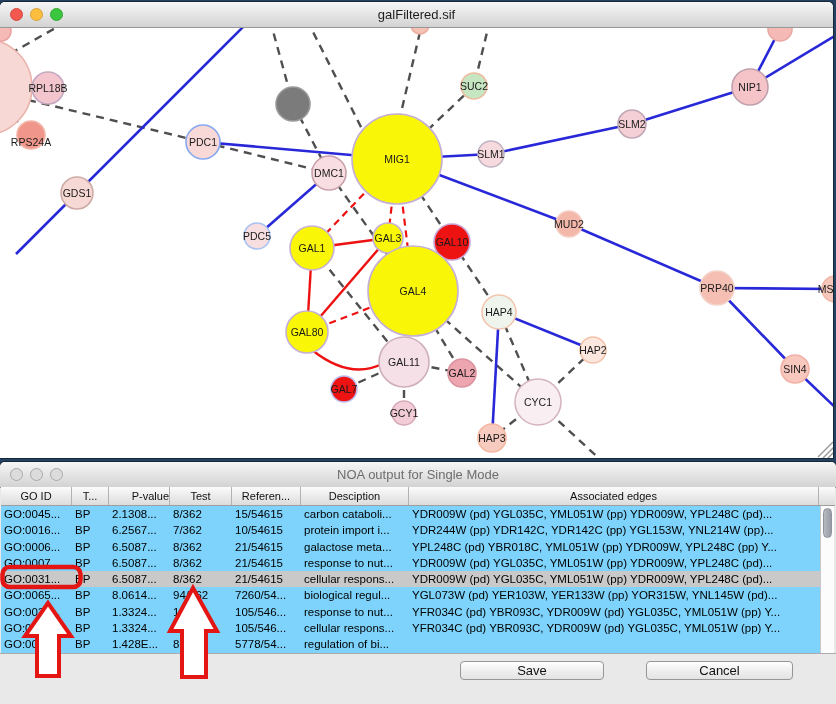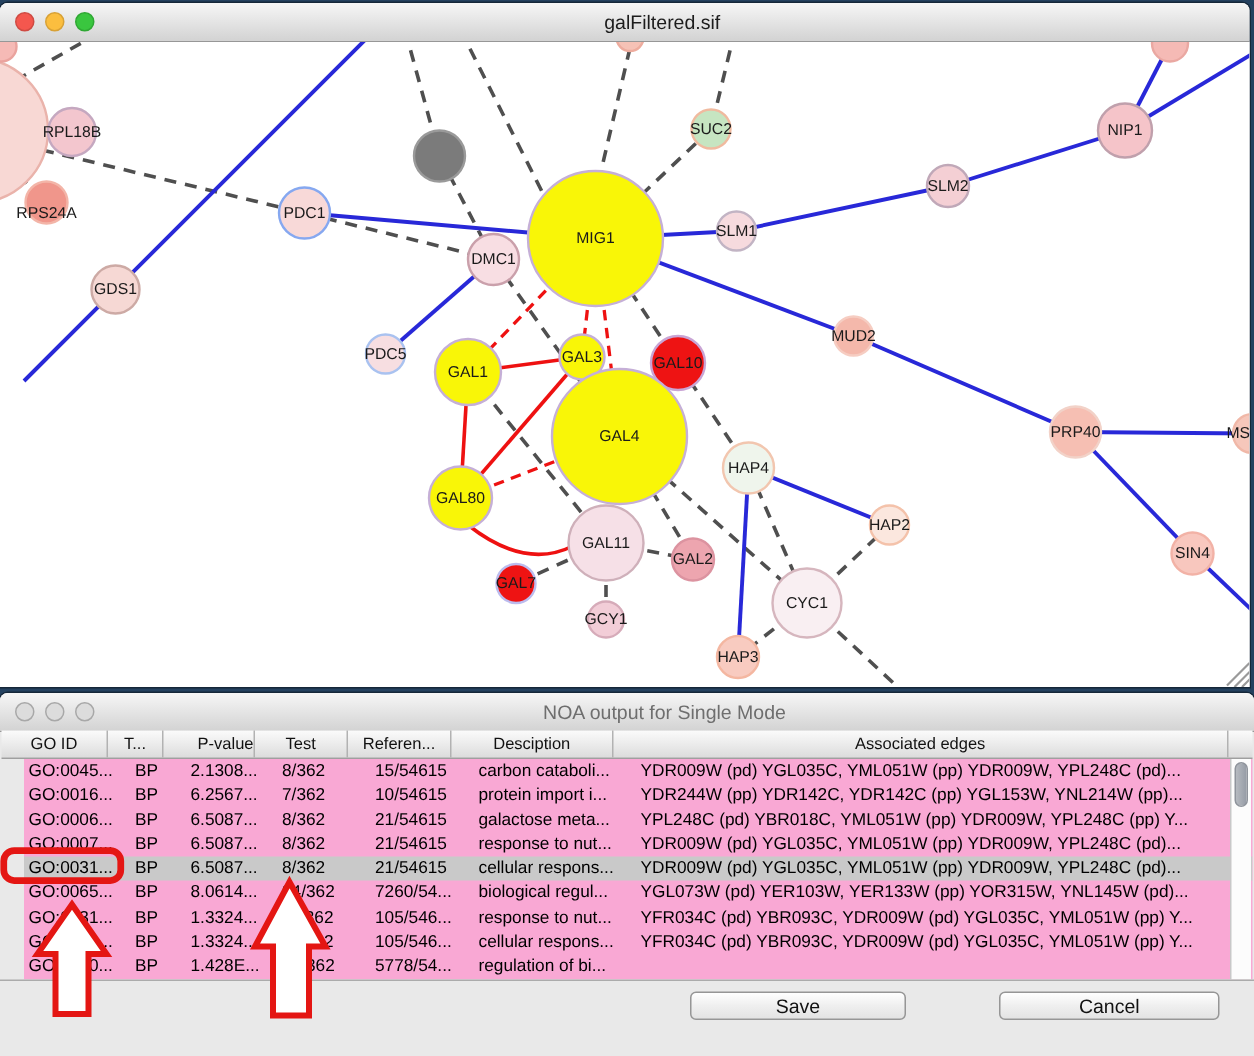--- a/index.html
+++ b/index.html
@@ -1,55 +1,55 @@
 <!DOCTYPE html>
 <html><head>
 <meta charset="utf-8">
 <style>
   html,body{margin:0;padding:0;}
   body{width:836px;height:704px;background:#24415f;overflow:hidden;position:relative;
        font-family:"Liberation Sans",sans-serif;}
   .window{position:absolute;border-radius:5px 5px 0 0;box-shadow:0 0 0 1px rgba(0,0,0,.4);}
   .titlebar{position:absolute;left:0;top:0;right:0;height:25px;
        background:linear-gradient(#f6f6f6,#d3d3d3);border-bottom:1px solid #979797;
-       border-radius:5px 5px 0 0;padding-left:25px;}
+       border-radius:5px 5px 0 0;}
   .title{position:absolute;width:100%;text-align:center;top:5px;font-size:13px;color:#1c1c1c;}
   .tl{position:absolute;top:6px;width:13px;height:13px;border-radius:50%;box-sizing:border-box;}
   #net-window{left:0;top:2px;width:833px;height:456px;background:#fff;}
   #net-canvas{position:absolute;left:0;top:26px;width:833px;height:430px;background:#fff;overflow:hidden;}
   .e-blue{stroke:#2828d8;stroke-width:2.6;fill:none;}
   .e-dash{stroke:#4f4f4f;stroke-width:2.4;stroke-dasharray:8 6;fill:none;}
   .e-red{stroke:#ee1111;stroke-width:2.4;fill:none;}
   .e-reddash{stroke:#ee1111;stroke-width:2.2;stroke-dasharray:7 5;fill:none;}
   .nlabel{font-family:"Liberation Sans",sans-serif;font-size:10.5px;fill:#1a1a1a;
        text-anchor:middle;dominant-baseline:central;}
   .grip{stroke:#9a9a9a;stroke-width:1.5;}
   #noa-window{left:0;top:462px;width:836px;height:242px;background:#e9e9e9;}
   #noa-window .title{color:#6e6e6e;}
   .tl-gray{background:#dcdcdc;border:1px solid #a8a8a8;}
   #thead{position:absolute;top:25px;left:1px;width:834px;height:19px;display:flex;
        background:linear-gradient(#fbfbfb,#dcdcdc);border-bottom:1px solid #9f9f9f;box-sizing:border-box;}
   .th{flex:none;border-right:1px solid #b2b2b2;font-size:11px;text-align:center;
        line-height:18px;color:#111;box-sizing:border-box;overflow:hidden;white-space:nowrap;}
-  #tbody{position:absolute;top:44px;left:16px;width:819px;height:147px;background:#f9a8d4;overflow:hidden;}
+  #tbody{position:absolute;top:44px;left:1px;width:819px;height:147px;background:#7dd3fc;overflow:hidden;}
   .tr{display:flex;height:16.3px;}
   .tr.sel{background:#c9c9c9;}
   .td{flex:none;font-size:11.5px;line-height:16.3px;padding-left:3px;box-sizing:border-box;
        white-space:nowrap;overflow:hidden;color:#000;}
   #scrollbar{position:absolute;top:44px;left:820px;width:14px;height:147px;background:#fcfcfc;
        border-left:1px solid #c8c8c8;box-sizing:border-box;}
   #scroll-thumb{position:absolute;top:2px;left:2px;width:9px;height:30px;border-radius:5px;
        background:linear-gradient(90deg,#b6bac0,#969ca6);border:1px solid #8f949c;box-sizing:border-box;}
   #noa-footer{position:absolute;top:191px;left:0;width:836px;height:51px;background:#e9e9e9;
        border-top:1px solid #ababab;box-sizing:border-box;}
   .btn{position:absolute;top:199px;height:19px;border:1px solid #969696;border-radius:4px;
        background:linear-gradient(#ffffff,#efefef 50%,#e3e3e3);font-size:13px;text-align:center;
        line-height:17px;color:#111;box-sizing:border-box;}
   #save-btn{left:460px;width:144px;}
-  #cancel-btn{left:666px;width:147px;}
+  #cancel-btn{left:646px;width:147px;}
   #annot{position:absolute;left:0;top:0;z-index:10;pointer-events:none;}
 </style>
 </head>
 <body>
 
 <div class="window" id="net-window">
   <div class="titlebar">
     <span class="tl" style="left:10px;background:#f4574e;border:1px solid #cf4a42;"></span>
     <span class="tl" style="left:30px;background:#fbbe3f;border:1px solid #d8a135;"></span>
     <span class="tl" style="left:50px;background:#3ac63f;border:1px solid #2fa833;"></span>

